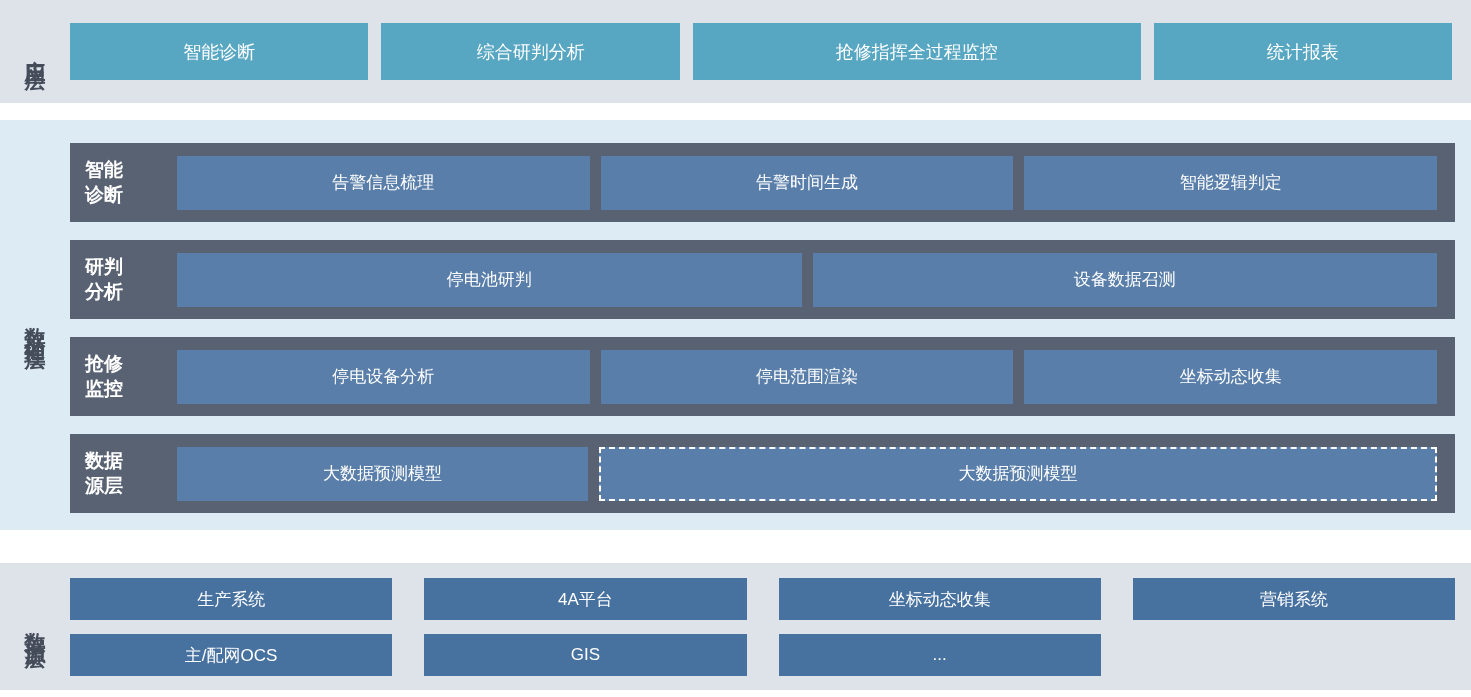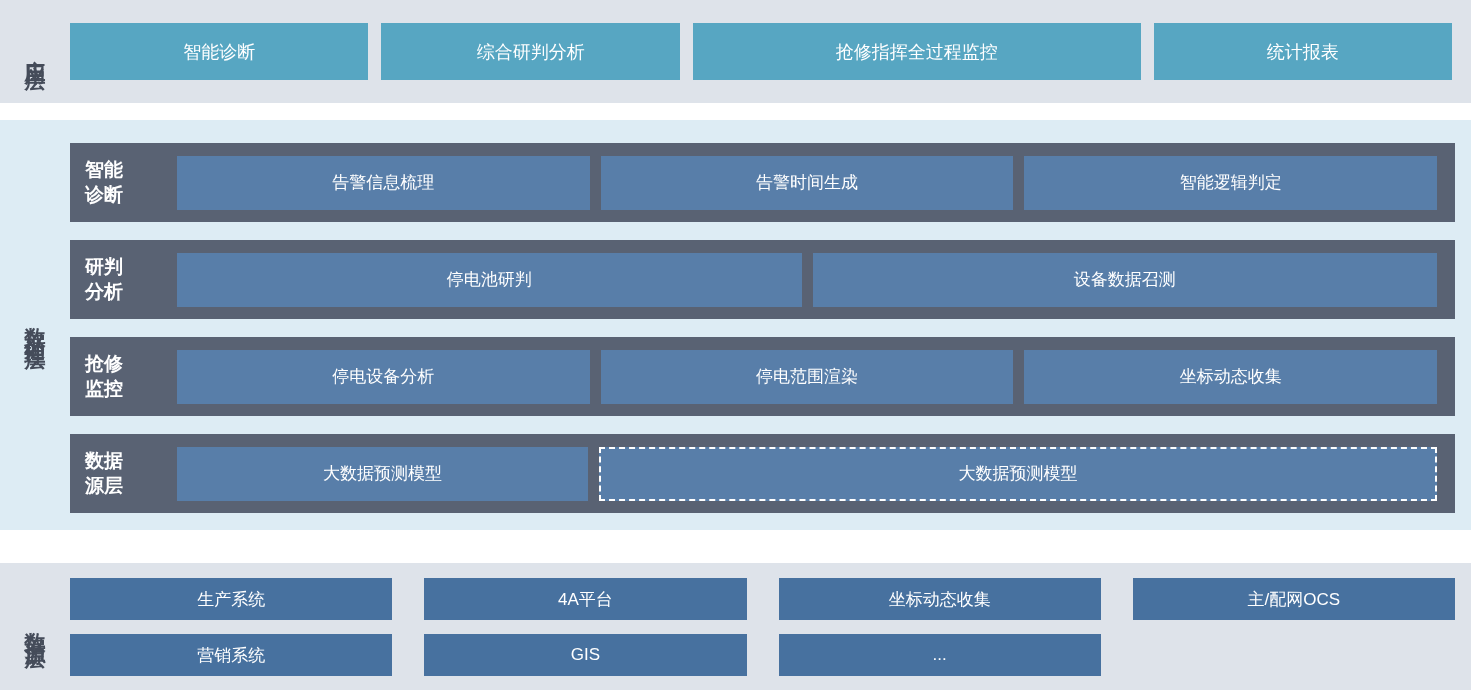--- a/index.html
+++ b/index.html
@@ -133,20 +133,20 @@
   <div class="gap2"></div>
 
   <section class="band source-band">
     <div class="label-col">
       <div class="layer-label">数据源层</div>
     </div>
     <div class="src-grid">
       <div class="src-box">生产系统</div>
       <div class="src-box">4A平台</div>
       <div class="src-box">坐标动态收集</div>
+      <div class="src-box">营销系统</div>
       <div class="src-box">主/配网OCS</div>
-      <div class="src-box">营销系统</div>
       <div class="src-box">GIS</div>
       <div class="src-box">...</div>
     </div>
   </section>
 
 </div>
 
 </body></html>

